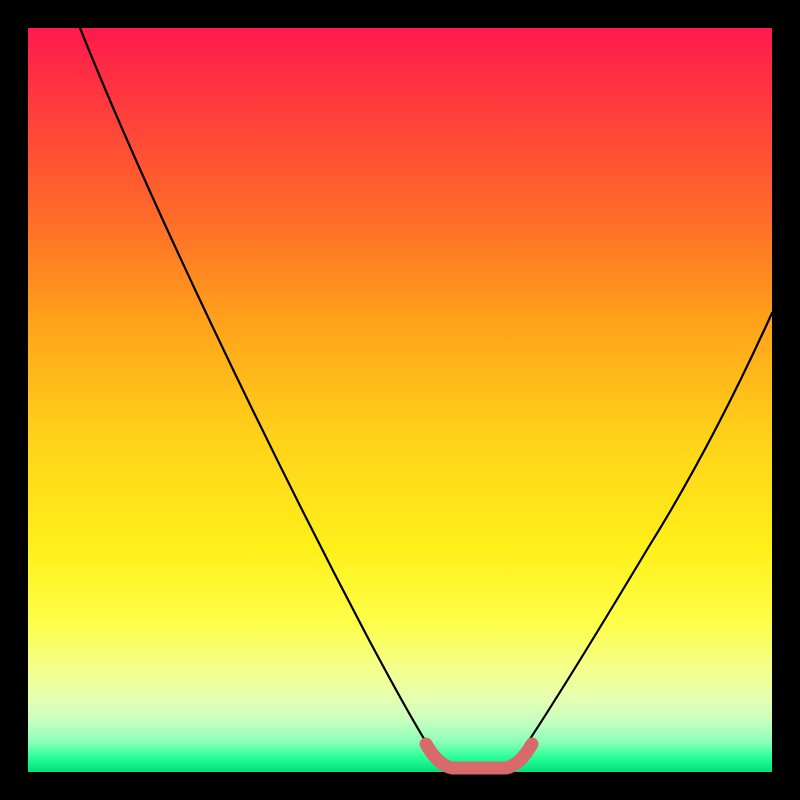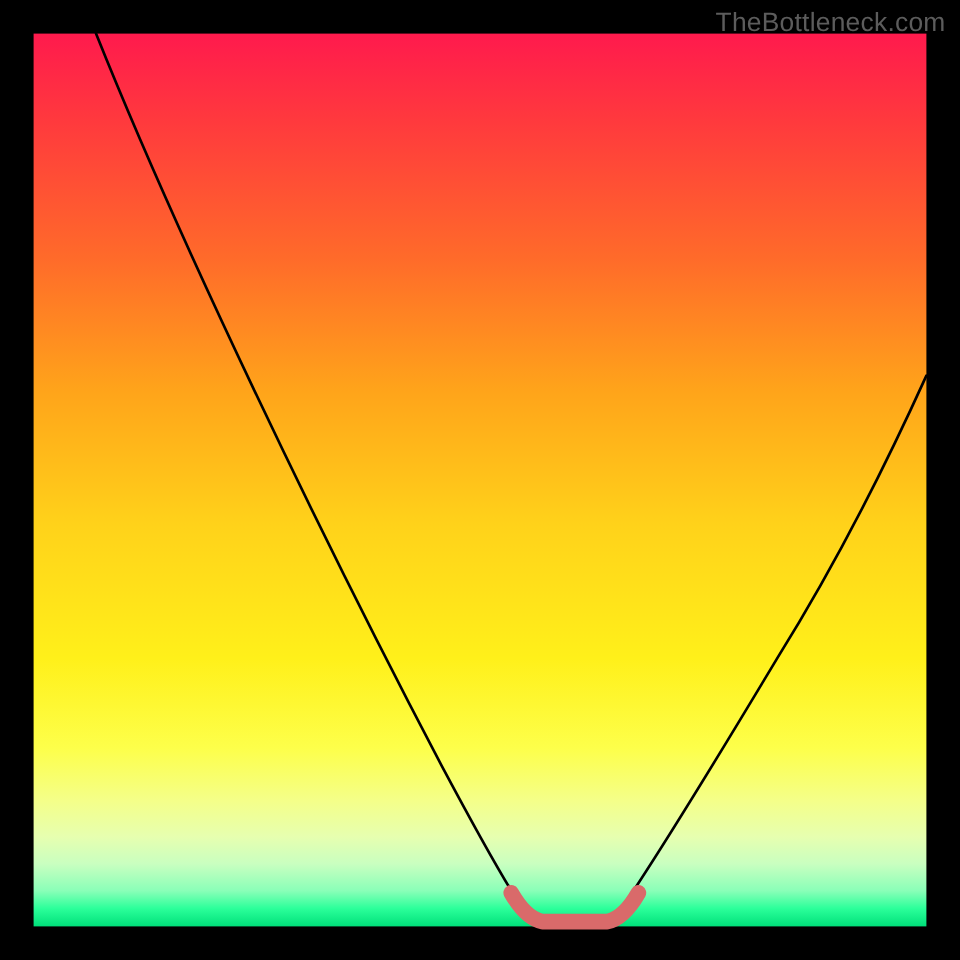--- a/index.html
+++ b/index.html
@@ -55,21 +55,20 @@
     font-size: 22px;
     font-weight: 400;
     letter-spacing: 0.2px;
     user-select: none;
   }
 </style>
 </head>
 <body>
 
 <div class="stage">
-  <div class="watermark">TheBottleneck.com</div>
 
   <div class="plot">
     <svg viewBox="0 0 744 744">
 
       <path d="M 52 0
                C 120 170, 240 420, 340 610
                C 380 685, 400 720, 412 735" fill="none" stroke="#000" stroke-width="2.2" stroke-linecap="round"></path>
 
       <path d="M 486 735
                C 510 700, 560 620, 620 520

